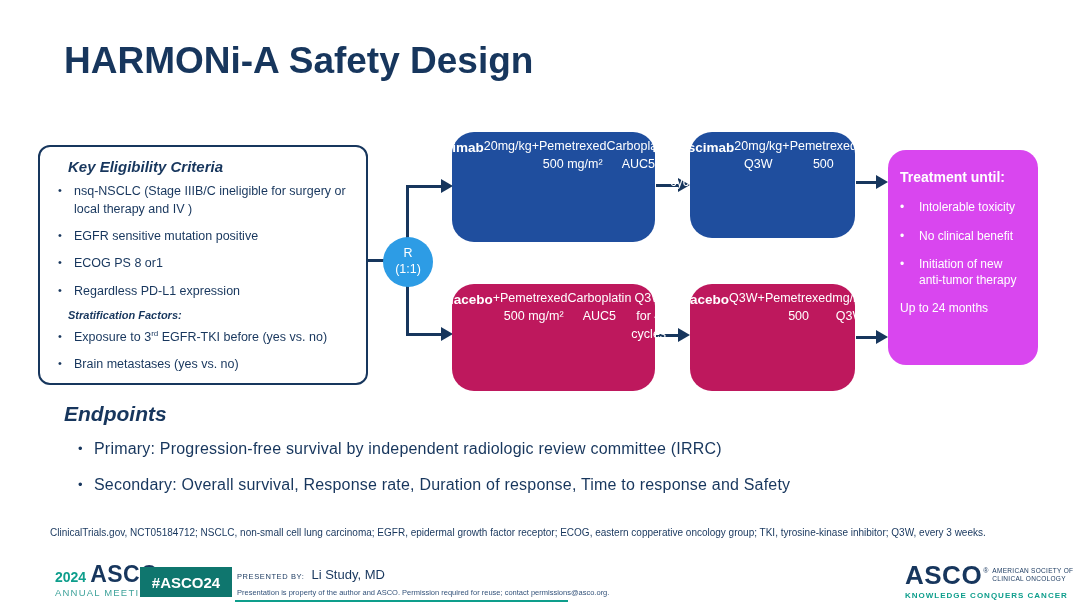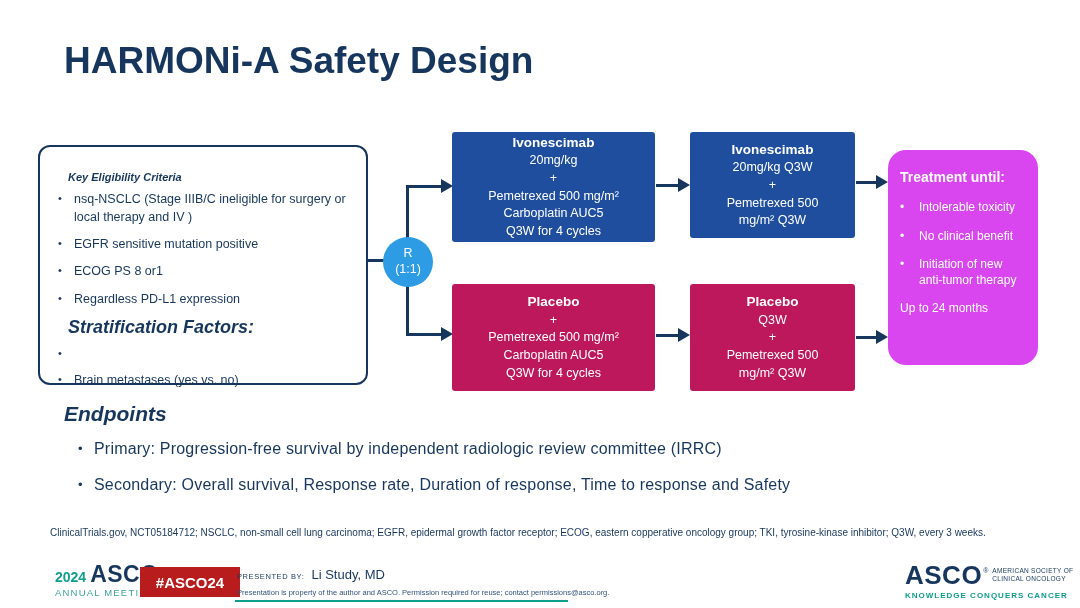--- a/index.html
+++ b/index.html
@@ -4,39 +4,39 @@
 <style>
   * { margin:0; padding:0; box-sizing:border-box; }
   html,body { width:1080px; height:608px; background:#fff; font-family:"Liberation Sans", sans-serif; overflow:hidden; }
   .slide { position:relative; width:1080px; height:608px; background:#ffffff; }
 
   .title { position:absolute; left:64px; top:40px; font-size:37px; font-weight:bold; color:#17365D; }
 
   
   .elig-box { position:absolute; left:38px; top:145px; width:330px; height:240px;
     border:2px solid #17365D; border-radius:12px; color:#17365D; padding:9px 8px 6px 10px; background:#fff; }
-  .elig-heading { font-style:italic; font-weight:bold; font-size:11px; margin:15px 0 7px 18px; }
+  .elig-heading { font-style:italic; font-weight:bold; font-size:15px; margin:2px 0 7px 18px; }
   .bullet-row { display:flex; font-size:12.5px; margin:0 0 9px 8px; line-height:1.45; }
   .dot { width:16px; flex:none; font-size:11px; padding-top:1px; }
-  .strat-heading { font-style:italic; font-weight:bold; font-size:18px; margin:3px 0 7px 18px; }
+  .strat-heading { font-style:italic; font-weight:bold; font-size:11px; margin:3px 0 7px 18px; }
   sup { font-size:8px; }
 
   
   .r-circle { position:absolute; left:383px; top:237px; width:50px; height:50px; border-radius:50%;
     background:#2D9CE5; color:#fff; display:flex; flex-direction:column; align-items:center;
     justify-content:center; font-size:12.5px; line-height:1.25; }
 
   
   .cline { position:absolute; background:#17365D; }
   .ahead { position:absolute; width:0; height:0; border-top:7px solid transparent;
     border-bottom:7px solid transparent; border-left:12px solid #17365D; }
 
   
-  .arm-box { position:absolute; border-radius:3px; color:#fff; text-align:center; font-size:12.5px;
-    line-height:1.42; display:flex; flex-direction:column; justify-content:center; padding:6px 4px; }
+  .arm-box { position:absolute; border-radius:22px; color:#fff; text-align:center; font-size:12.5px;
+    line-height:1.42; display:flex; flex-direction:row; justify-content:center; padding:6px 4px; }
   .arm-blue { background:#1F4E9E; }
   .arm-orange { background:#be185d; }
   .arm-title { font-weight:bold; font-size:13.5px; }
   .box-ti { left:452px; top:132px; width:203px; height:110px; }
   .box-tm { left:690px; top:132px; width:165px; height:106px; }
   .box-bi { left:452px; top:284px; width:203px; height:107px; }
   .box-bm { left:690px; top:284px; width:165px; height:107px; }
 
   
   .green-box { position:absolute; left:888px; top:150px; width:150px; height:215px; background:#d946ef;
@@ -56,21 +56,21 @@
   .footnote { position:absolute; left:50px; top:527px; font-size:10px; color:#17365D; }
 
   
   .meeting-logo { position:absolute; left:55px; top:563px; }
   .ml-row { display:flex; align-items:baseline; }
   .ml-year { color:#0E9E8C; font-size:14px; font-weight:bold; margin-right:4px; }
   .ml-org { color:#17365D; font-size:23px; font-weight:bold; letter-spacing:0.5px; line-height:1; }
   .ml-reg { color:#17365D; font-size:7px; vertical-align:top; }
   .ml-name { color:#3FA39B; font-size:9.5px; letter-spacing:1.2px; margin-top:1px; }
 
-  .hashtag-badge { position:absolute; left:140px; top:567px; width:100px; height:30px; background:#b91c1c;
+  .hashtag-badge { position:absolute; left:140px; top:567px; width:92px; height:30px; background:#0f766e;
     color:#fff; font-weight:bold; font-size:15px; display:flex; align-items:center; justify-content:center; }
 
   .presented { position:absolute; left:237px; top:567px; color:#17365D; display:flex; align-items:baseline; }
   .presented-label { font-size:7.5px; font-weight:normal; letter-spacing:0.6px; margin-right:7px; }
   .presenter { font-size:13px; }
   .permission { position:absolute; left:237px; top:588px; font-size:7.5px; color:#33527A; }
   .teal-rule { position:absolute; left:235px; top:600px; width:333px; height:2px; background:#0E9E8C; }
 
   .asco-logo { position:absolute; left:905px; top:562px; color:#17365D; }
   .al-row { display:flex; align-items:center; }
@@ -100,20 +100,21 @@
       <span class="dot">•</span>
       <span>ECOG PS 8 or1</span>
     </div>
     <div class="bullet-row">
       <span class="dot">•</span>
       <span>Regardless PD-L1 expression</span>
     </div>
     <div class="strat-heading">Stratification Factors:</div>
     <div class="bullet-row">
       <span class="dot">•</span>
+      <span><span>Exposure to 3</span><sup>rd</sup><span> EGFR-TKI before (yes vs. no)</span></span>
     </div>
     <div class="bullet-row">
       <span class="dot">•</span>
       <span>Brain metastases (yes vs. no)</span>
     </div>
   </div>
 
   <div class="cline" style="left:368px; top:259px; width:16px; height:3px;"></div>
   <div class="cline" style="left:406px; top:186px; width:3px; height:52px;"></div>
   <div class="cline" style="left:406px; top:185px; width:36px; height:3px;"></div>

